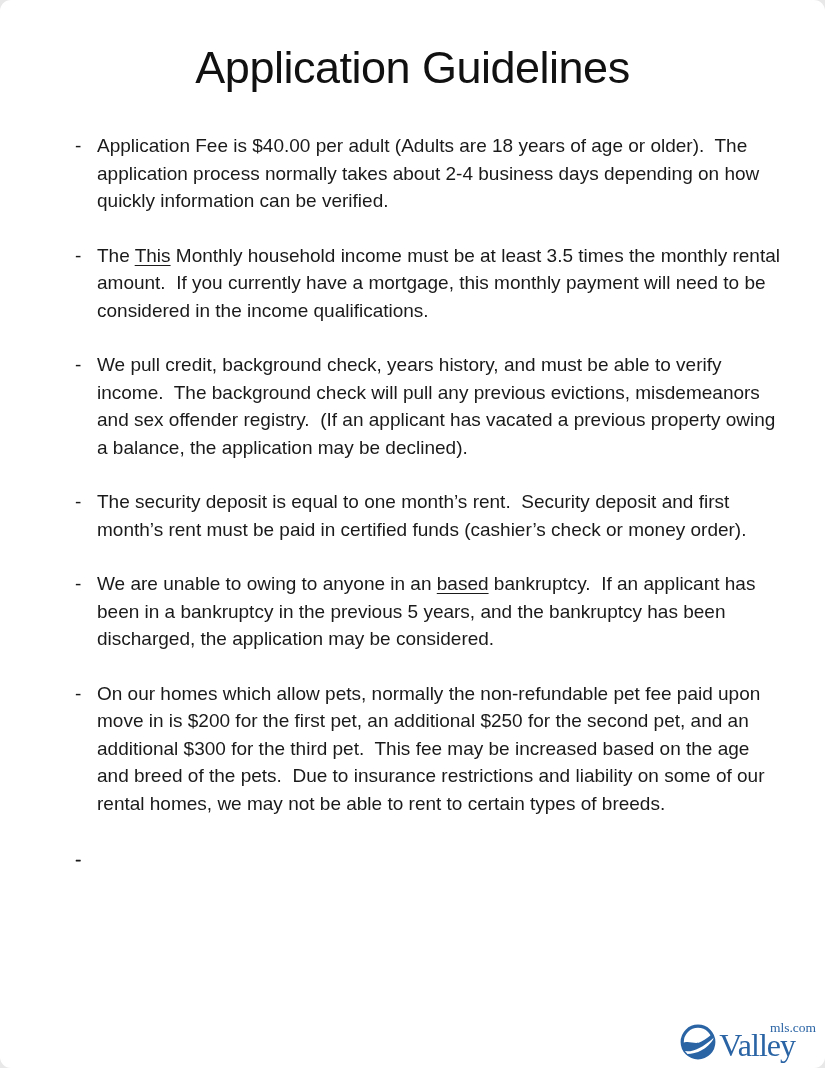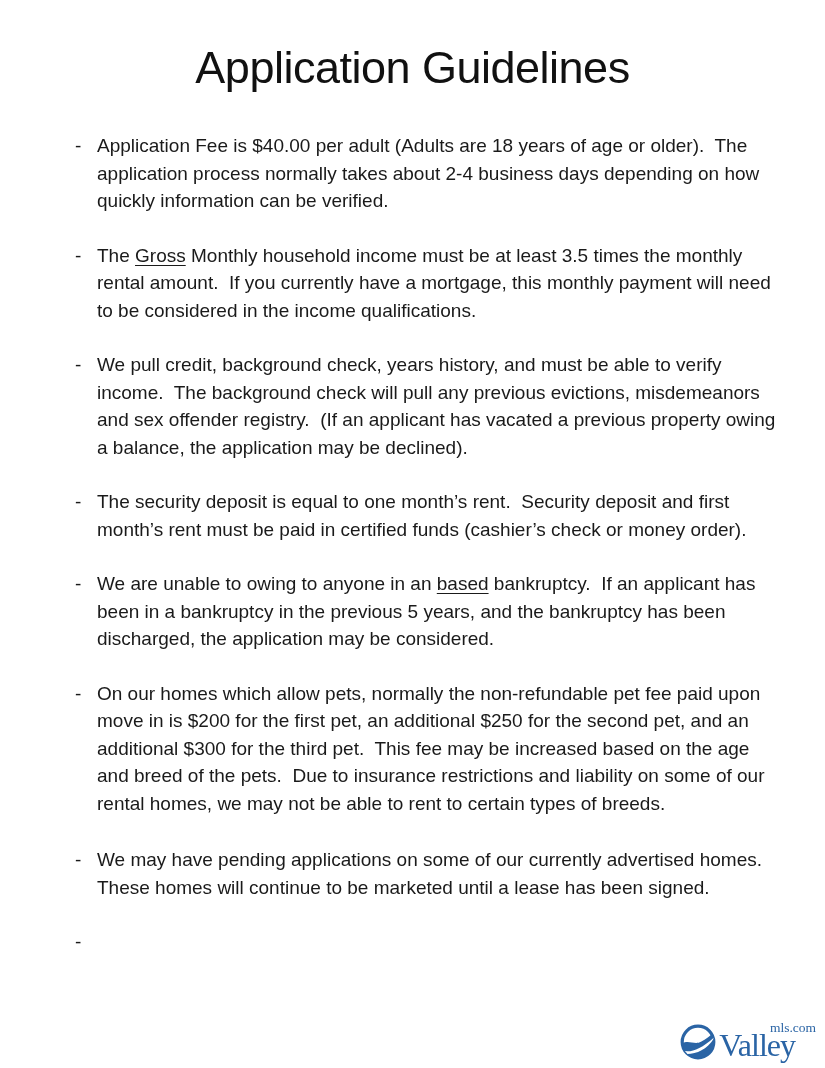--- a/index.html
+++ b/index.html
@@ -6,20 +6,21 @@
   html, body { margin: 0; padding: 0; background: #e8e8e8; }
   .page {
     position: relative;
     width: 825px;
     height: 1068px;
     margin: 0 auto;
     background: #ffffff;
     font-family: "Liberation Sans", sans-serif;
     color: #1a1a1a;
     overflow: hidden;
+    border-radius: 11px;
   }
   .doc-title {
     margin: 0;
     padding-top: 42px;
     text-align: center;
     font-size: 45px;
     line-height: 52px;
     font-weight: normal;
     letter-spacing: -0.5px;
     color: #111111;
@@ -72,26 +73,26 @@
 </style>
 </head>
 <body>
 
 <div class="page">
 
   <h1 class="doc-title">Application Guidelines</h1>
 
   <ul class="guidelines">
       <li class=""><span class="dash">-</span><span class="btext"><span>Application Fee is $40.00 per adult (Adults are 18 years of age or older).  The application process normally takes about 2-4 business days depending on how quickly information can be verified.</span></span></li>
-      <li class=""><span class="dash">-</span><span class="btext"><span>The </span><span class="u">Gross</span><span> Monthly household income must be at least 3.5 times the monthly rental amount.  If you currently have a mortgage, this monthly payment will need to be considered in the income qualifications.</span></span></li>
+      <li class=""><span class="dash">-</span><span class="btext"><span>The </span><span class="u">This</span><span> Monthly household income must be at least 3.5 times the monthly rental amount.  If you currently have a mortgage, this monthly payment will need to be considered in the income qualifications.</span></span></li>
       <li class=""><span class="dash">-</span><span class="btext"><span>We pull credit, background check, years history, and must be able to verify income.  The background check will pull any previous evictions, misdemeanors and sex offender registry.  (If an applicant has vacated a previous property owing a balance, the application may be declined).</span></span></li>
       <li class=""><span class="dash">-</span><span class="btext"><span>The security deposit is equal to one month’s rent.  Security deposit and first month’s rent must be paid in certified funds (cashier’s check or money order).</span></span></li>
       <li class=""><span class="dash">-</span><span class="btext"><span>We are unable to owing to anyone in an </span><span class="u">based</span><span> bankruptcy.  If an applicant has been in a bankruptcy in the previous 5 years, and the bankruptcy has been discharged, the application may be considered.</span></span></li>
       <li class=""><span class="dash">-</span><span class="btext"><span>On our homes which allow pets, normally the non-refundable pet fee paid upon move in is $200 for the first pet, an additional $250 for the second pet, and an additional $300 for the third pet.  This fee may be increased based on the age and breed of the pets.  Due to insurance restrictions and liability on some of our rental homes, we may not be able to rent to certain types of breeds.</span></span></li>
-      <li class="extra-gap"><span class="dash">-</span><span class="btext"><span>We may have pending applications on some of our currently advertised homes.  These homes will continue to be marketed until a lease has been signed.</span></span></li>
+      <li class="extra-gap"><span class="dash">-</span></li>
       <li class=""><span class="dash">-</span></li>
     </ul>
 
   <div class="logo" style="color: rgb(42, 100, 165);">
     <svg class="logo-icon" width="38" height="38" viewBox="0 0 38 38" aria-hidden="true">
       <defs>
         <clipPath id="logoClip">
             <circle cx="19" cy="19" r="15.8"></circle>
           </clipPath>
       </defs>

